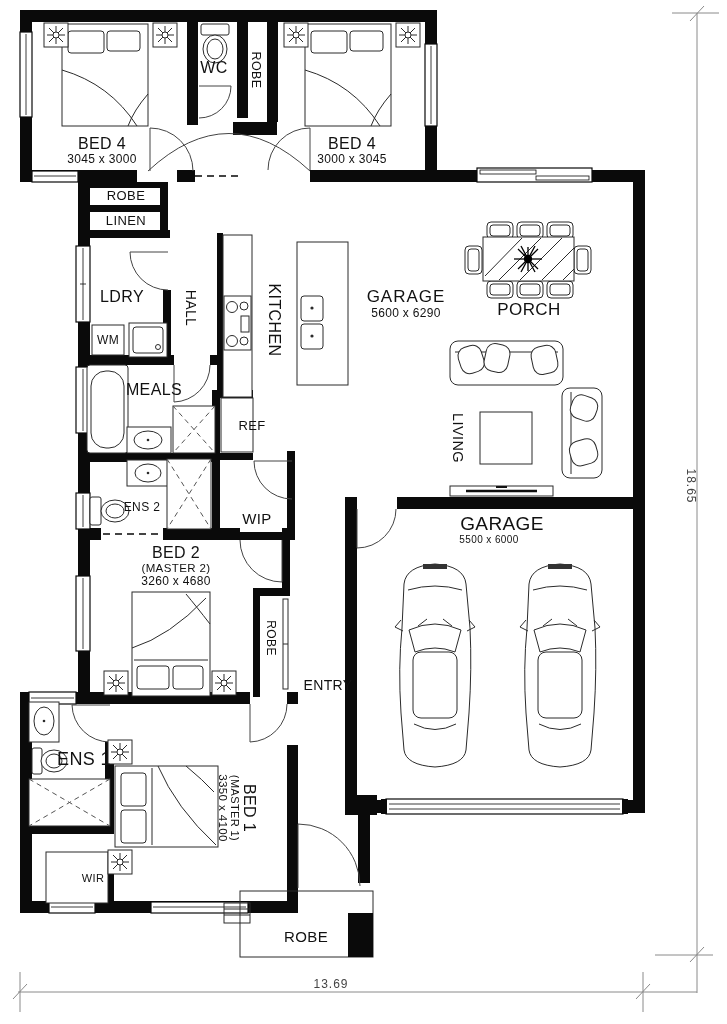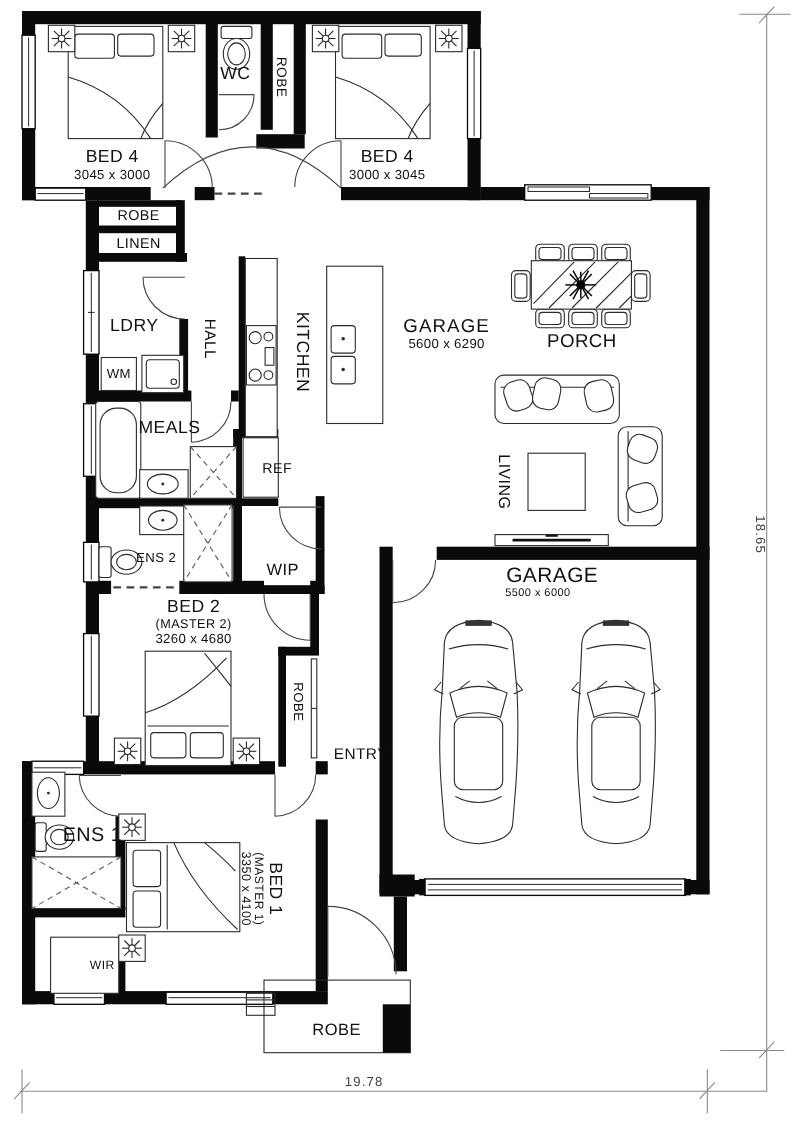--- a/index.html
+++ b/index.html
@@ -476,16 +476,16 @@
   <div class="lbl" style="left:328px;top:685px;font-size:14px">ENTRY</div>
   <div class="lbl" style="left:84px;top:759px;font-size:18px">ENS 1</div>
   <div class="lbl v" style="left:237px;top:808px">
     <div style="font-size:16px">BED 1</div>
     <div style="font-size:11px">(MASTER 1)</div>
     <div style="font-size:11.5px">3350 x 4100</div>
   </div>
   <div class="lbl" style="left:93px;top:879px;font-size:11px">WIR</div>
   <div class="lbl" style="left:306px;top:937px;font-size:15px">ROBE</div>
   <div class="lbl v mdim" style="left:691px;top:486px">18.65</div>
-  <div class="lbl mdim" style="left:331px;top:984px">19.78</div>
+  <div class="lbl mdim" style="left:331px;top:984px">13.69</div>
 </div>
 
 </div>
 
 </body></html>

